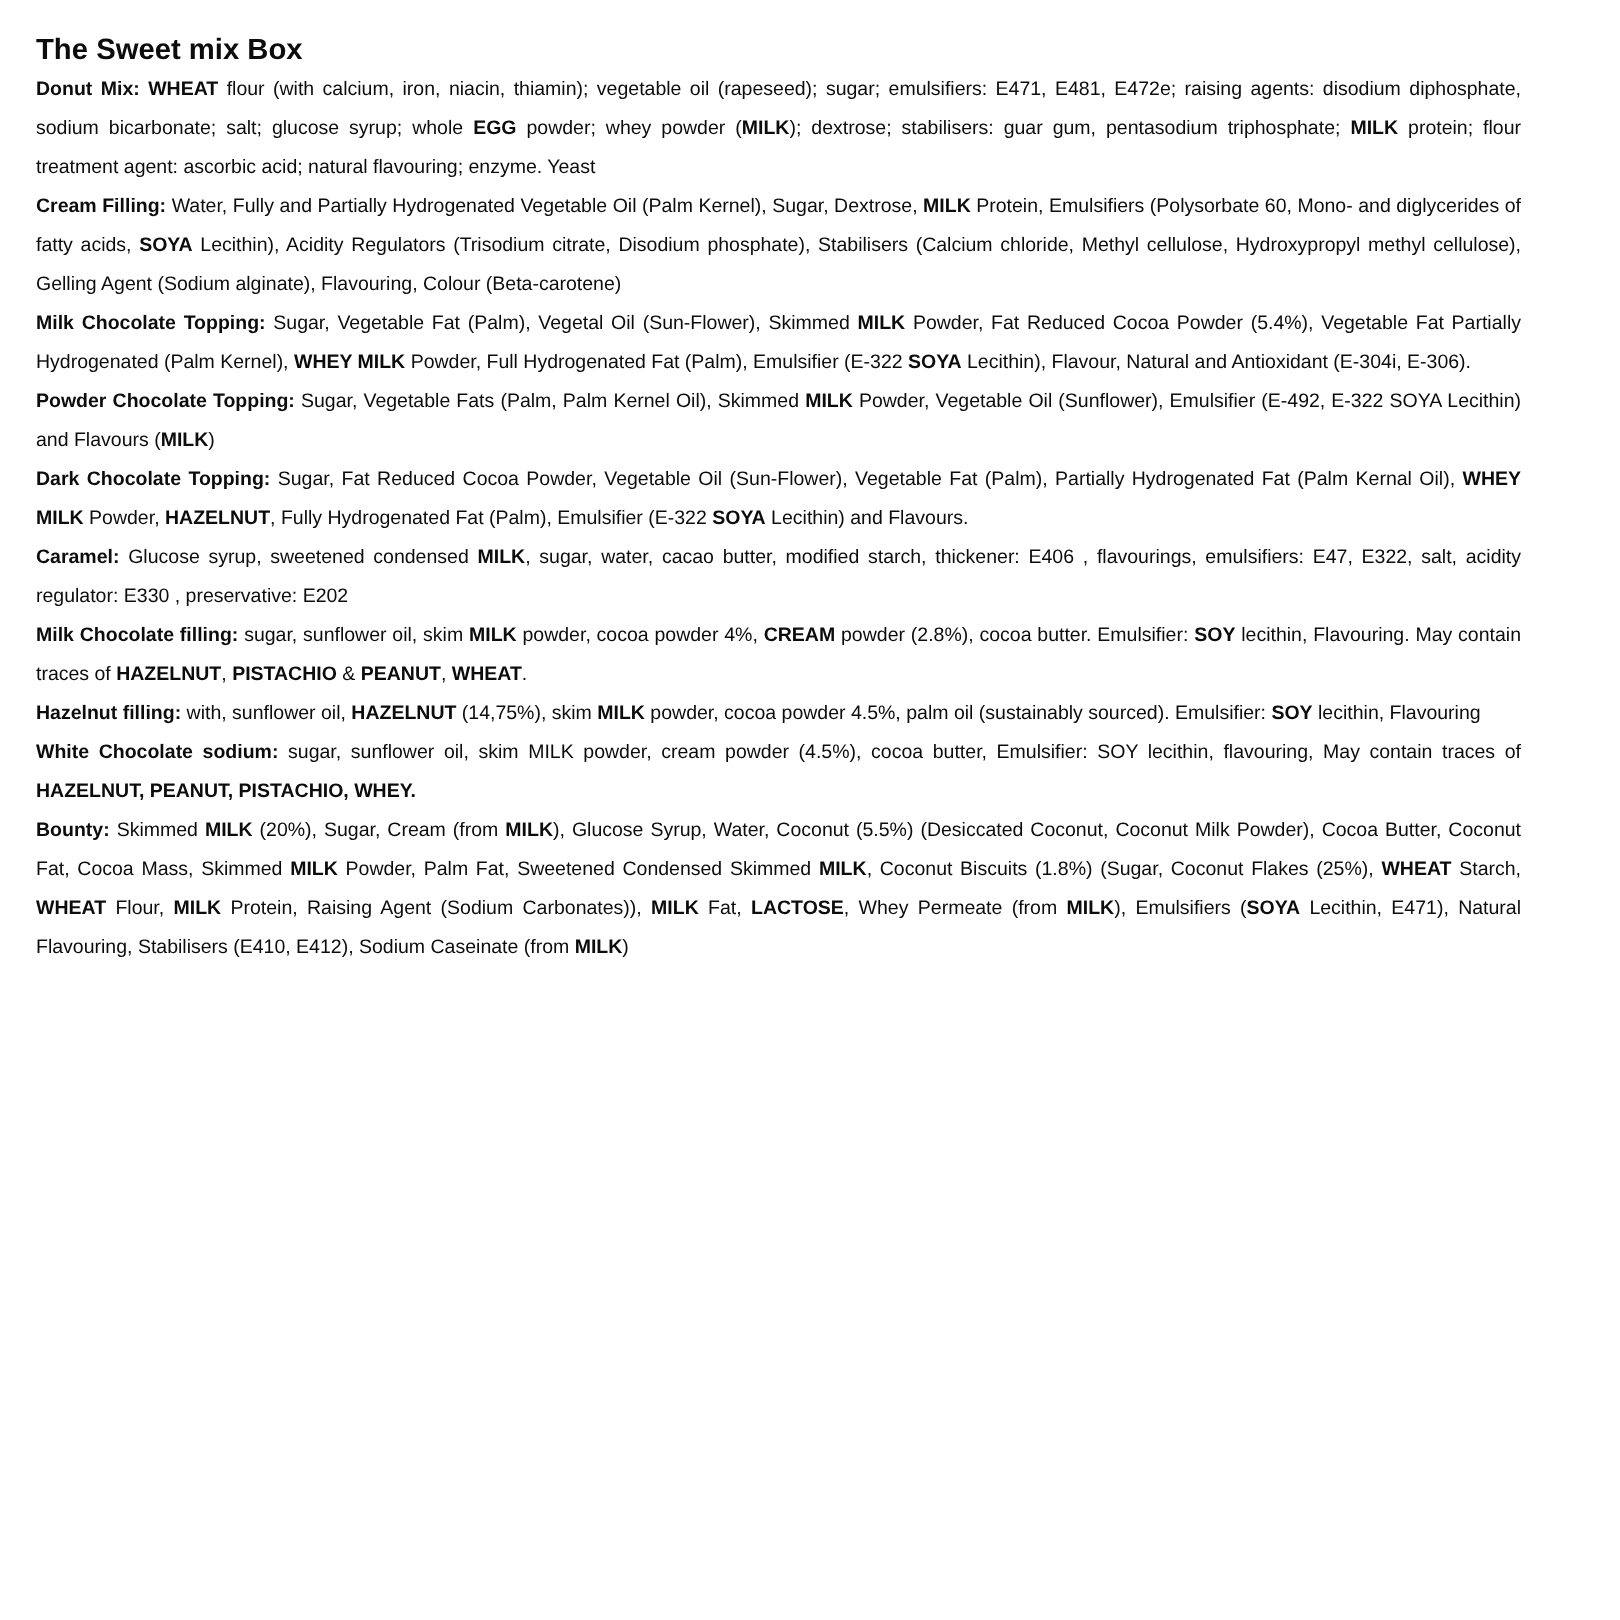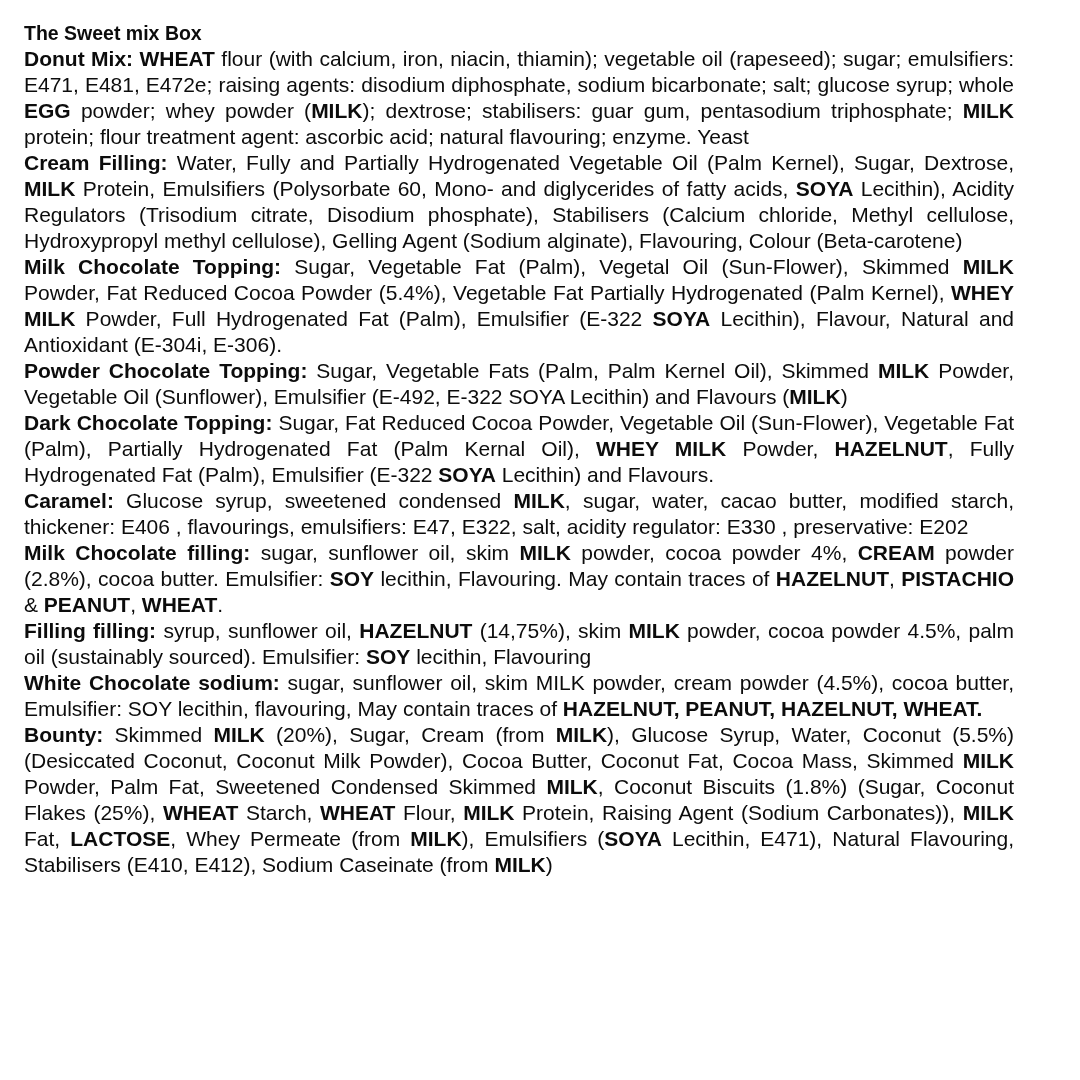--- a/index.html
+++ b/index.html
@@ -21,21 +21,21 @@
     padding: 20px 14px 0 24px;
     background: #ffffff;
   }
   .doc-title {
     font-size: 19.5px;
     line-height: 26px;
     font-weight: bold;
     margin: 0;
   }
   .para {
-    font-size: 21px;
+    font-size: 13px;
     line-height: 26px;
     margin: 0;
     text-align: justify;
     text-justify: inter-word;
   }
   .para .bold {
     font-weight: bold;
   }
 </style>
 </head>
@@ -44,17 +44,17 @@
 <div class="page">
   <p class="doc-title">The Sweet mix Box</p>
   <div>
       <p class="para"><span class="bold">Donut Mix: WHEAT</span><span> flour (with calcium, iron, niacin, thiamin); vegetable oil (rapeseed); sugar; emulsifiers: E471, E481, E472e; raising agents: disodium diphosphate, sodium bicarbonate; salt; glucose syrup; whole </span><span class="bold">EGG</span><span> powder; whey powder (</span><span class="bold">MILK</span><span>); dextrose; stabilisers: guar gum, pentasodium triphosphate; </span><span class="bold">MILK</span><span> protein; flour treatment agent: ascorbic acid; natural flavouring; enzyme. Yeast</span></p>
       <p class="para"><span class="bold">Cream Filling:</span><span> Water, Fully and Partially Hydrogenated Vegetable Oil (Palm Kernel), Sugar, Dextrose, </span><span class="bold">MILK</span><span> Protein, Emulsifiers (Polysorbate 60, Mono- and diglycerides of fatty acids, </span><span class="bold">SOYA</span><span> Lecithin), Acidity Regulators (Trisodium citrate, Disodium phosphate), Stabilisers (Calcium chloride, Methyl cellulose, Hydroxypropyl methyl cellulose), Gelling Agent (Sodium alginate), Flavouring, Colour (Beta-carotene)</span></p>
       <p class="para"><span class="bold">Milk Chocolate Topping:</span><span> Sugar, Vegetable Fat (Palm), Vegetal Oil (Sun-Flower), Skimmed </span><span class="bold">MILK</span><span> Powder, Fat Reduced Cocoa Powder (5.4%), Vegetable Fat Partially Hydrogenated (Palm Kernel), </span><span class="bold">WHEY MILK</span><span> Powder, Full Hydrogenated Fat (Palm), Emulsifier (E-322 </span><span class="bold">SOYA</span><span> Lecithin), Flavour, Natural and Antioxidant (E-304i, E-306).</span></p>
       <p class="para"><span class="bold">Powder Chocolate Topping:</span><span> Sugar, Vegetable Fats (Palm, Palm Kernel Oil), Skimmed </span><span class="bold">MILK</span><span> Powder, Vegetable Oil (Sunflower), Emulsifier (E-492, E-322 SOYA Lecithin) and Flavours (</span><span class="bold">MILK</span><span>)</span></p>
       <p class="para"><span class="bold">Dark Chocolate Topping:</span><span> Sugar, Fat Reduced Cocoa Powder, Vegetable Oil (Sun-Flower), Vegetable Fat (Palm), Partially Hydrogenated Fat (Palm Kernal Oil), </span><span class="bold">WHEY MILK</span><span> Powder, </span><span class="bold">HAZELNUT</span><span>, Fully Hydrogenated Fat (Palm), Emulsifier (E-322 </span><span class="bold">SOYA</span><span> Lecithin) and Flavours.</span></p>
       <p class="para"><span class="bold">Caramel:</span><span> Glucose syrup, sweetened condensed </span><span class="bold">MILK</span><span>, sugar, water, cacao butter, modified starch, thickener: E406 , flavourings, emulsifiers: E47, E322, salt, acidity regulator: E330 , preservative: E202</span></p>
       <p class="para"><span class="bold">Milk Chocolate filling:</span><span> sugar, sunflower oil, skim </span><span class="bold">MILK</span><span> powder, cocoa powder 4%, </span><span class="bold">CREAM</span><span> powder (2.8%), cocoa butter. Emulsifier: </span><span class="bold">SOY</span><span> lecithin, Flavouring. May contain traces of </span><span class="bold">HAZELNUT</span><span>, </span><span class="bold">PISTACHIO</span><span> &amp; </span><span class="bold">PEANUT</span><span>, </span><span class="bold">WHEAT</span><span>.</span></p>
-      <p class="para"><span class="bold">Filling filling:</span><span> syrup, sunflower oil, </span><span class="bold">HAZELNUT</span><span> (14,75%), skim </span><span class="bold">MILK</span><span> powder, cocoa powder 4.5%, palm oil (sustainably sourced). Emulsifier: </span><span class="bold">SOY</span><span> lecithin, Flavouring</span></p>
-      <p class="para"><span class="bold">White Chocolate sodium:</span><span> sugar, sunflower oil, skim MILK powder, cream powder (4.5%), cocoa butter, Emulsifier: SOY lecithin, flavouring, May contain traces of </span><span class="bold">HAZELNUT, PEANUT, HAZELNUT, WHEAT.</span></p>
+      <p class="para"><span class="bold">Hazelnut filling:</span><span> with, sunflower oil, </span><span class="bold">HAZELNUT</span><span> (14,75%), skim </span><span class="bold">MILK</span><span> powder, cocoa powder 4.5%, palm oil (sustainably sourced). Emulsifier: </span><span class="bold">SOY</span><span> lecithin, Flavouring</span></p>
+      <p class="para"><span class="bold">White Chocolate sodium:</span><span> sugar, sunflower oil, skim MILK powder, cream powder (4.5%), cocoa butter, Emulsifier: SOY lecithin, flavouring, May contain traces of </span><span class="bold">HAZELNUT, PEANUT, PISTACHIO, WHEY.</span></p>
       <p class="para"><span class="bold">Bounty:</span><span> Skimmed </span><span class="bold">MILK</span><span> (20%), Sugar, Cream (from </span><span class="bold">MILK</span><span>), Glucose Syrup, Water, Coconut (5.5%) (Desiccated Coconut, Coconut Milk Powder), Cocoa Butter, Coconut Fat, Cocoa Mass, Skimmed </span><span class="bold">MILK</span><span> Powder, Palm Fat, Sweetened Condensed Skimmed </span><span class="bold">MILK</span><span>, Coconut Biscuits (1.8%) (Sugar, Coconut Flakes (25%), </span><span class="bold">WHEAT</span><span> Starch, </span><span class="bold">WHEAT</span><span> Flour, </span><span class="bold">MILK</span><span> Protein, Raising Agent (Sodium Carbonates)), </span><span class="bold">MILK</span><span> Fat, </span><span class="bold">LACTOSE</span><span>, Whey Permeate (from </span><span class="bold">MILK</span><span>), Emulsifiers (</span><span class="bold">SOYA</span><span> Lecithin, E471), Natural Flavouring, Stabilisers (E410, E412), Sodium Caseinate (from </span><span class="bold">MILK</span><span>)</span></p>
     </div>
 </div>
 
 </body></html>

